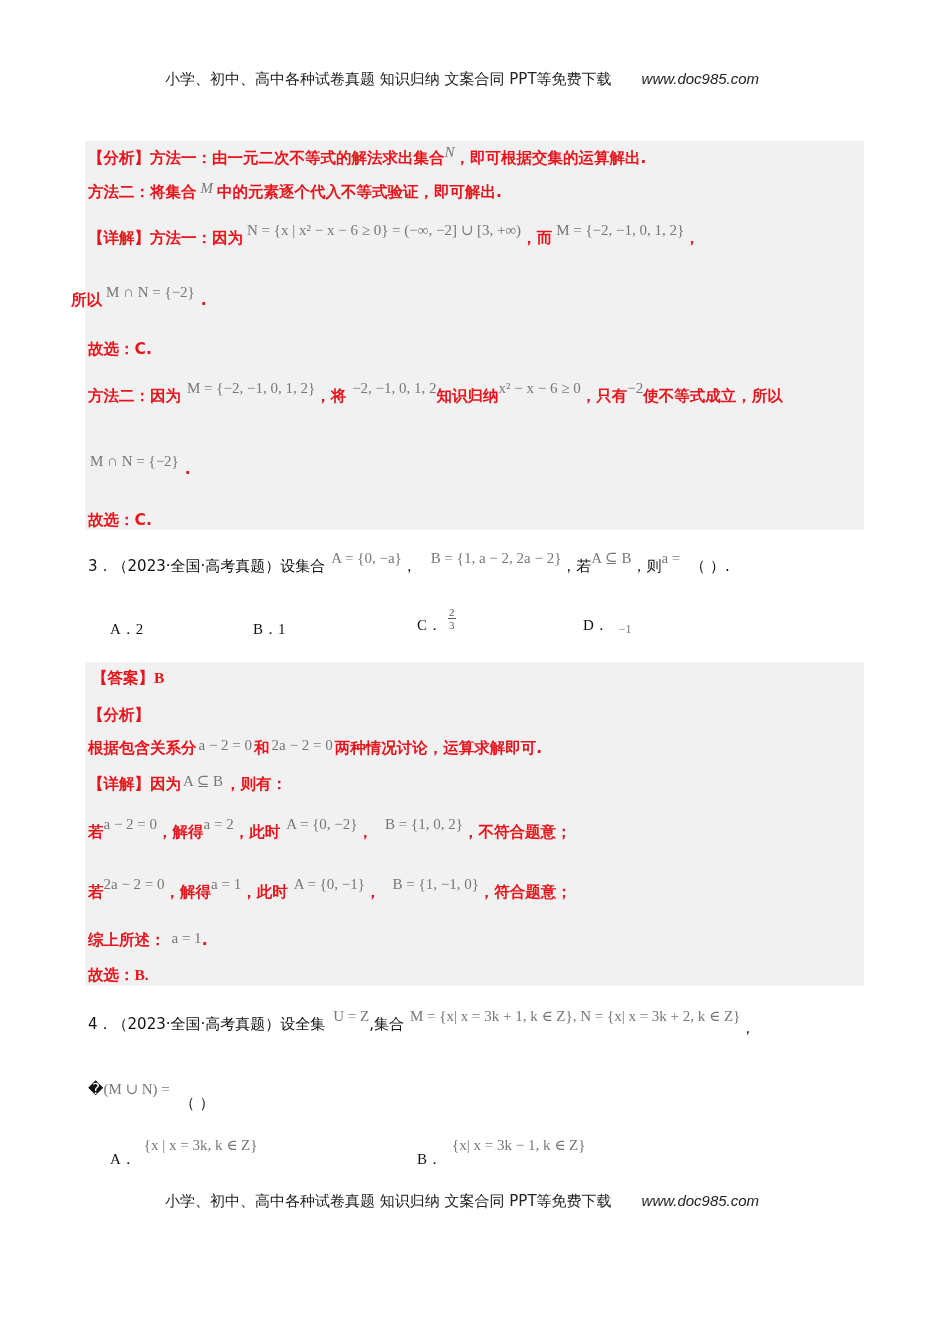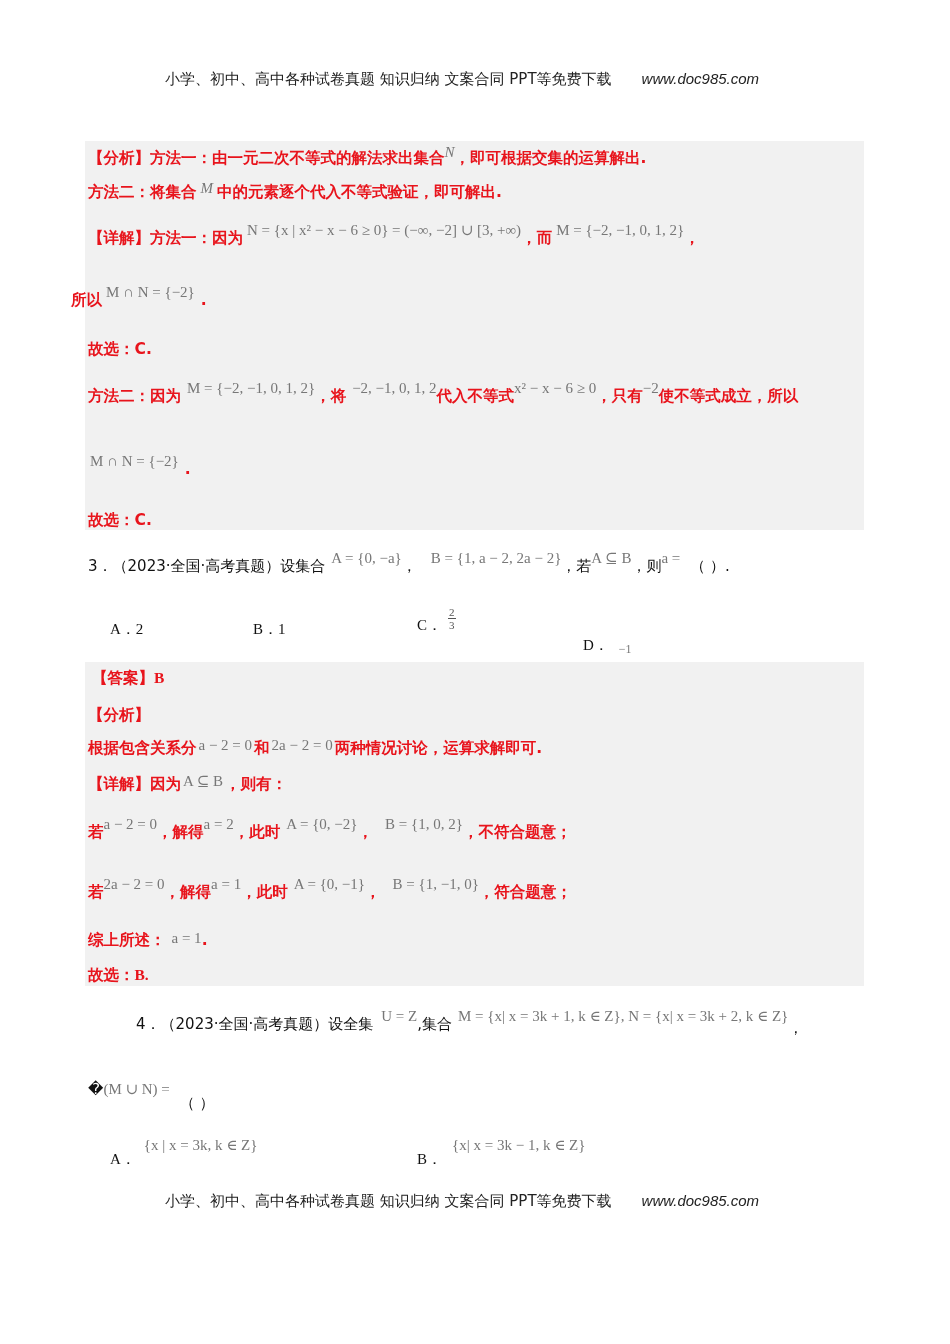--- a/index.html
+++ b/index.html
@@ -39,21 +39,21 @@
   <span>【详解】</span><span>方法一：因为</span><span class="math sup" style="padding-left:4px;">N = {x | x² − x − 6 ≥ 0} = (−∞, −2] ∪ [3, +∞)</span><span>，而</span><span class="math sup" style="padding-left:4px;">M = {−2, −1, 0, 1, 2}</span><span>，</span>
 </div>
 
 <div class="abs red" style="left:71px; top:290px;">
   <span>所以</span><span class="math sup" style="padding-left:4px;padding-right:6px;">M ∩ N = {−2}</span><span>.</span>
 </div>
 
 <div class="abs red" style="left:88px; top:339px;">故选：C.</div>
 
 <div class="abs red" style="left:88px; top:386px;">
-  <span>方法二：因为</span><span class="math sup" style="padding-left:6px;">M = {−2, −1, 0, 1, 2}</span><span>，将</span><span class="math sup" style="padding-left:6px;">−2, −1, 0, 1, 2</span><span>代入不等式</span><span class="math sup">x² − x − 6 ≥ 0</span><span>，只有</span><span class="math sup">−2</span><span>使不等式成立，所以</span>
+  <span>方法二：因为</span><span class="math sup" style="padding-left:6px;">M = {−2, −1, 0, 1, 2}</span><span>，将</span><span class="math sup" style="padding-left:6px;">−2, −1, 0, 1, 2</span><span>知识归纳</span><span class="math sup">x² − x − 6 ≥ 0</span><span>，只有</span><span class="math sup">−2</span><span>使不等式成立，所以</span>
 </div>
 
 <div class="abs red" style="left:90px; top:460px;text-align:center;">
   <span class="math sup" style="padding-right:6px;">M ∩ N = {−2}</span><span>.</span>
 </div>
 
 <div class="abs red" style="left:88px; top:510px;">故选：C.</div>
 
 <div class="abs q" style="left:88px; top:557px;">
   <span>3．</span><span>（2023·全国·高考真题）设集合</span><span class="math sup" style="padding-left:6px;">A = {0, −a}</span><span>，</span><span class="math sup" style="padding-left:14px;">B = {1, a − 2, 2a − 2}</span><span>，若</span><span class="math sup">A ⊆ B</span><span>，则</span><span class="math sup">a =</span><span style="padding-left:10px;">（    ）.</span>
@@ -61,21 +61,21 @@
 
 <div class="abs opt" style="left:110px; top:620px;">
   <span>A．</span><span>2</span>
 </div>
 <div class="abs opt" style="left:253px; top:620px;">
   <span>B．</span><span>1</span>
 </div>
 <div class="abs opt" style="left:417px; top:606px;">
   <span style="position:relative;top:8px;">C．</span><span class="frac" style="margin-left:6px;"><span class="num">2</span><span class="den">3</span></span>
 </div>
-<div class="abs opt" style="left:583px; top:636px;">
+<div class="abs opt" style="left:583px; top:616px;">
   <span>D．</span><span class="math" style="font-size:12px;position:relative;top:3px;padding-left:10px;">−1</span>
 </div>
 
 <div class="box" style="top:662px; height:324px;"></div>
 
 <div class="abs red" style="left:92px; top:668px;">
   <span>【答案】</span><span style="font-family:'Liberation Serif',serif;">B</span>
 </div>
 <div class="abs red" style="left:88px; top:705px;">【分析】</div>
 <div class="abs red" style="left:88px; top:738px;">
@@ -92,21 +92,21 @@
 
 <div class="abs red" style="left:88px; top:882px;">
   <span>若</span><span class="math sup">2a − 2 = 0</span><span>，解得</span><span class="math sup">a = 1</span><span>，此时</span><span class="math sup" style="padding-left:6px;">A = {0, −1}</span><span>，</span><span class="math sup" style="padding-left:12px;">B = {1, −1, 0}</span><span>，符合题意；</span>
 </div>
 
 <div class="abs red" style="left:88px; top:930px;">
   <span>综上所述：</span><span class="math" style="position:relative;top:-2px;padding-left:6px;">a = 1</span><span>.</span>
 </div>
 <div class="abs red" style="left:88px; top:965px;font-family:Liberation Serif, serif;">故选：B.</div>
 
-<div class="abs q" style="left:88px; top:1015px;margin-left:48px;">
+<div class="abs q" style="left:88px; top:1015px;">
   <span>4．</span><span>（2023·全国·高考真题）设全集</span><span class="math sup" style="padding-left:8px;">U = Z</span><span>,集合</span><span class="math sup" style="padding-left:6px;">M = {x| x = 3k + 1, k ∈ Z}, N = {x| x = 3k + 2, k ∈ Z}</span><span style="position:relative;top:4px;">，</span>
 </div>
 
 <div class="abs q" style="left:88px; top:1080px;">
   <span>�</span><span class="math">(M ∪ N) =</span><span style="position:relative;top:14px;padding-left:10px;">（    ）</span>
 </div>
 
 <div class="abs opt" style="left:110px; top:1150px;">
   <span>A．</span><span class="math" style="position:relative;top:-14px;padding-left:8px;">{x | x = 3k, k ∈ Z}</span>
 </div>

